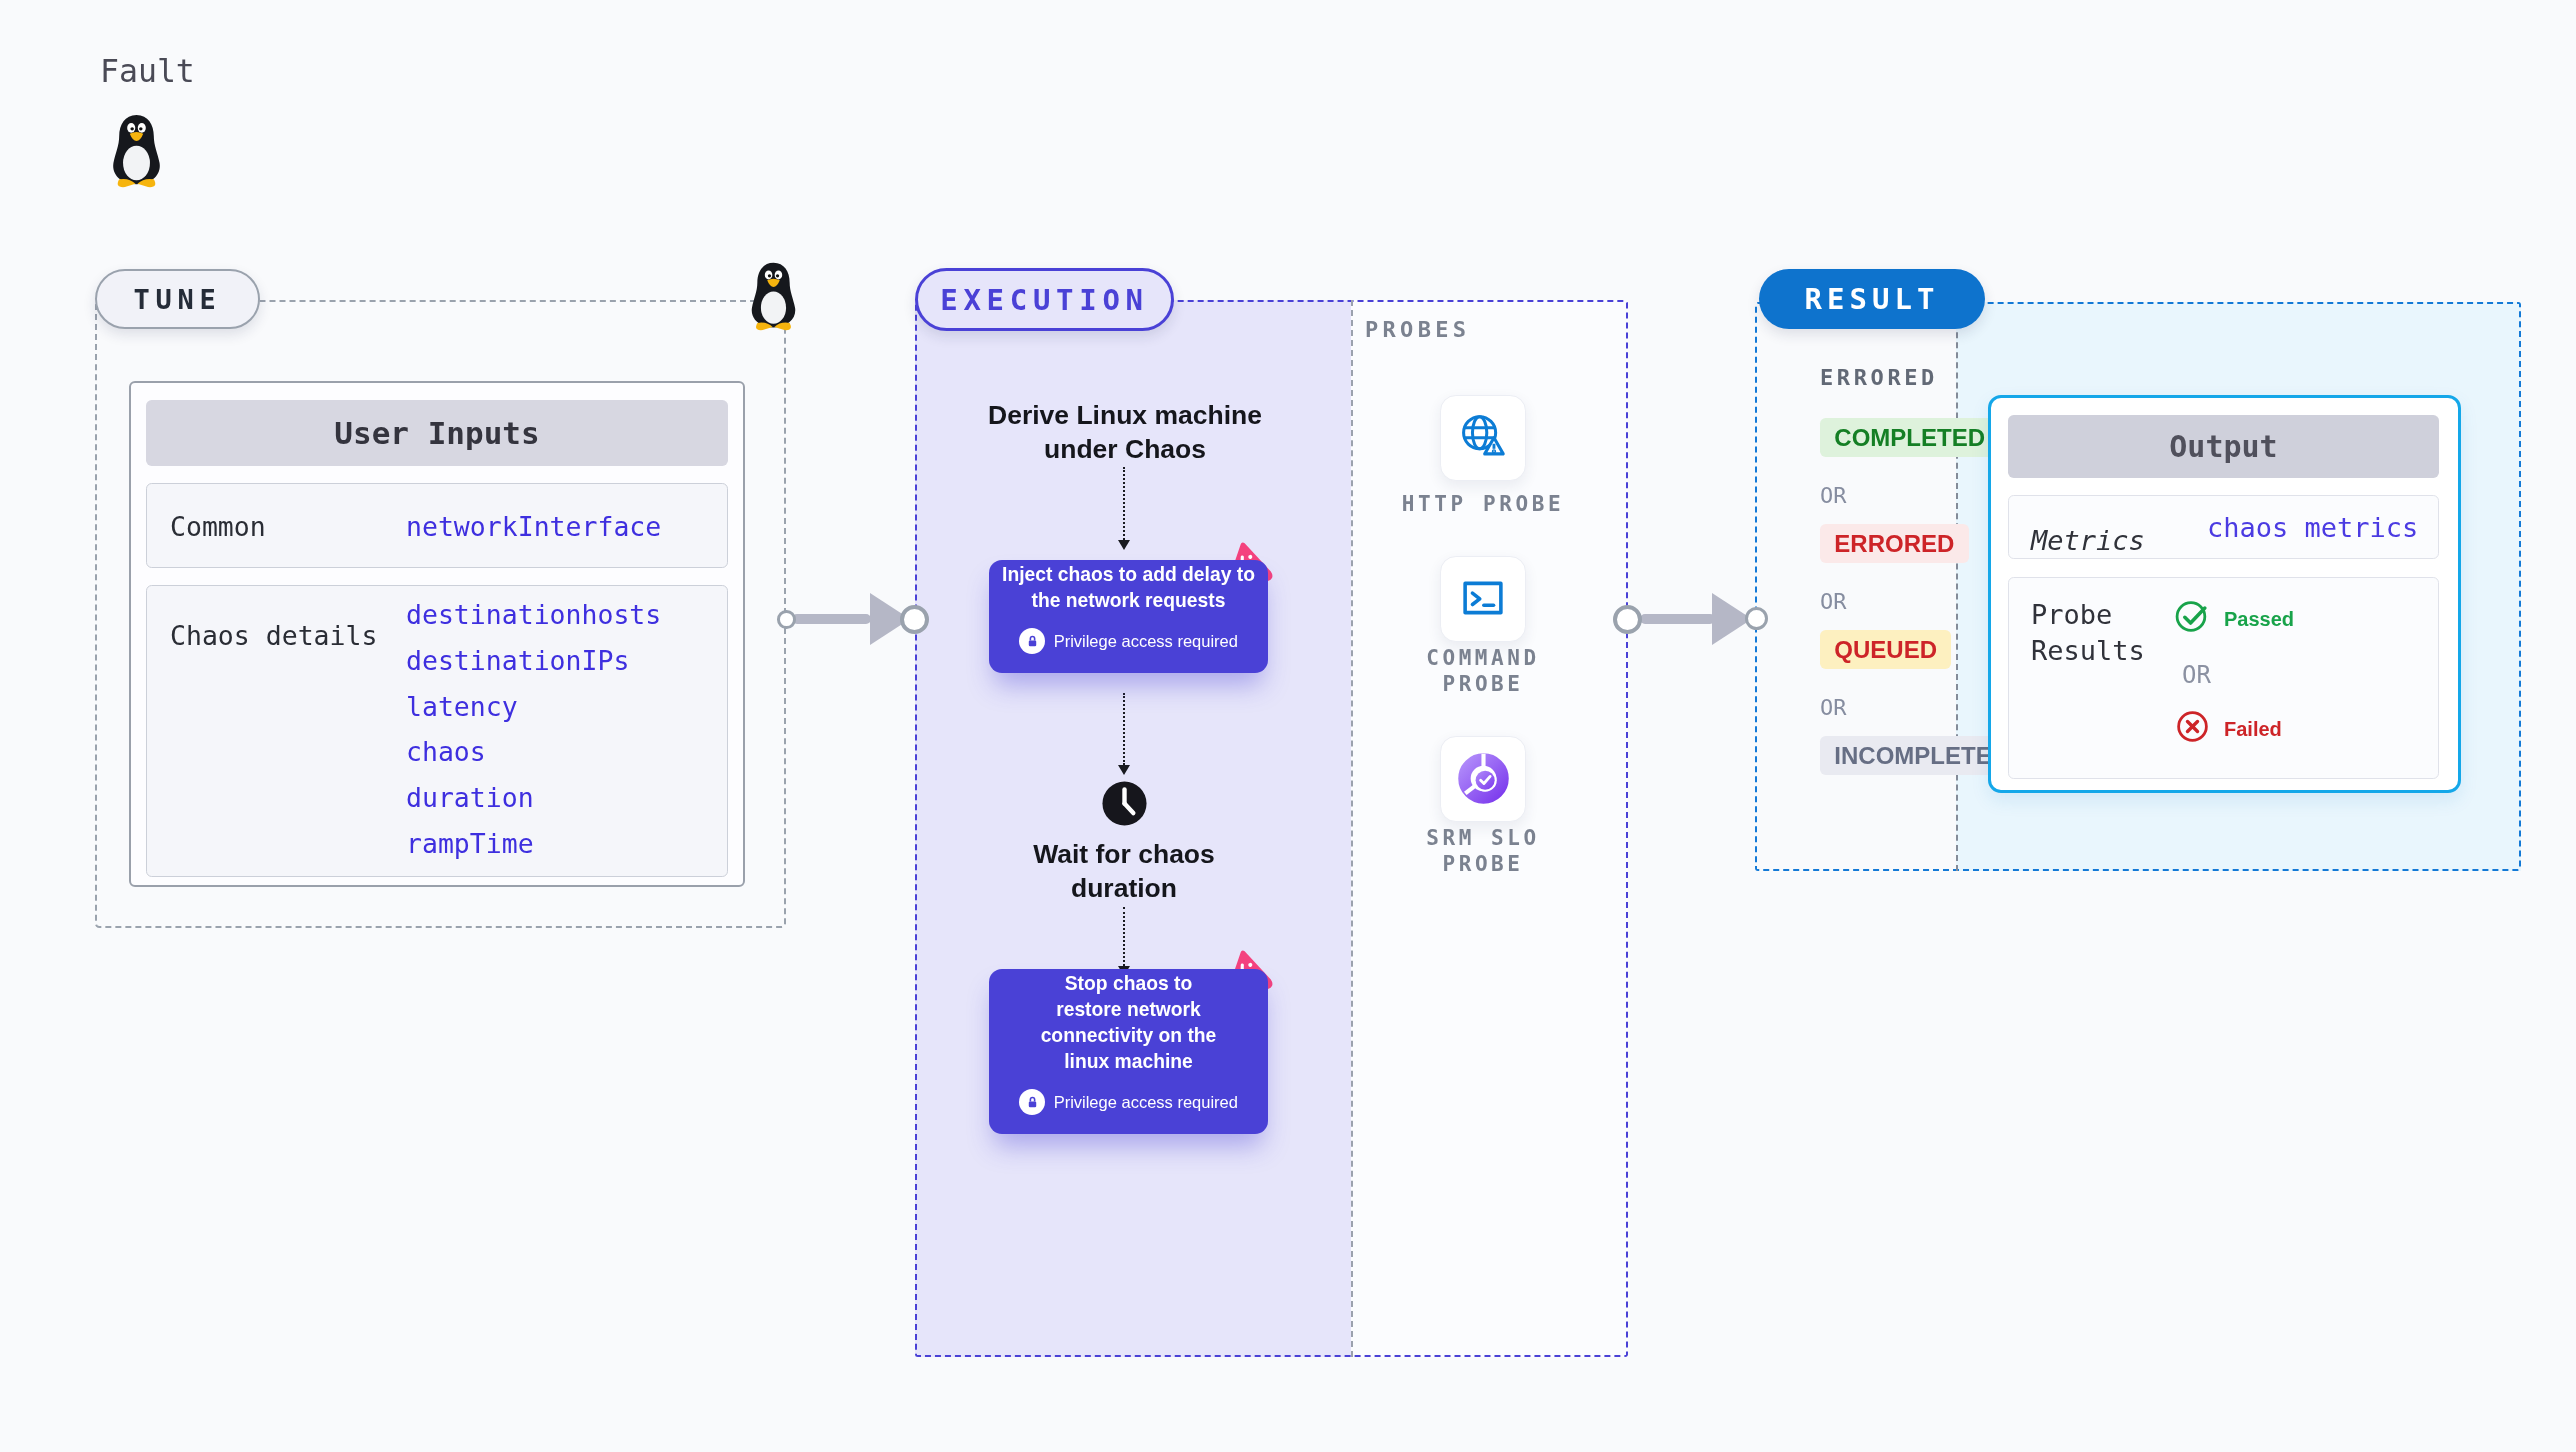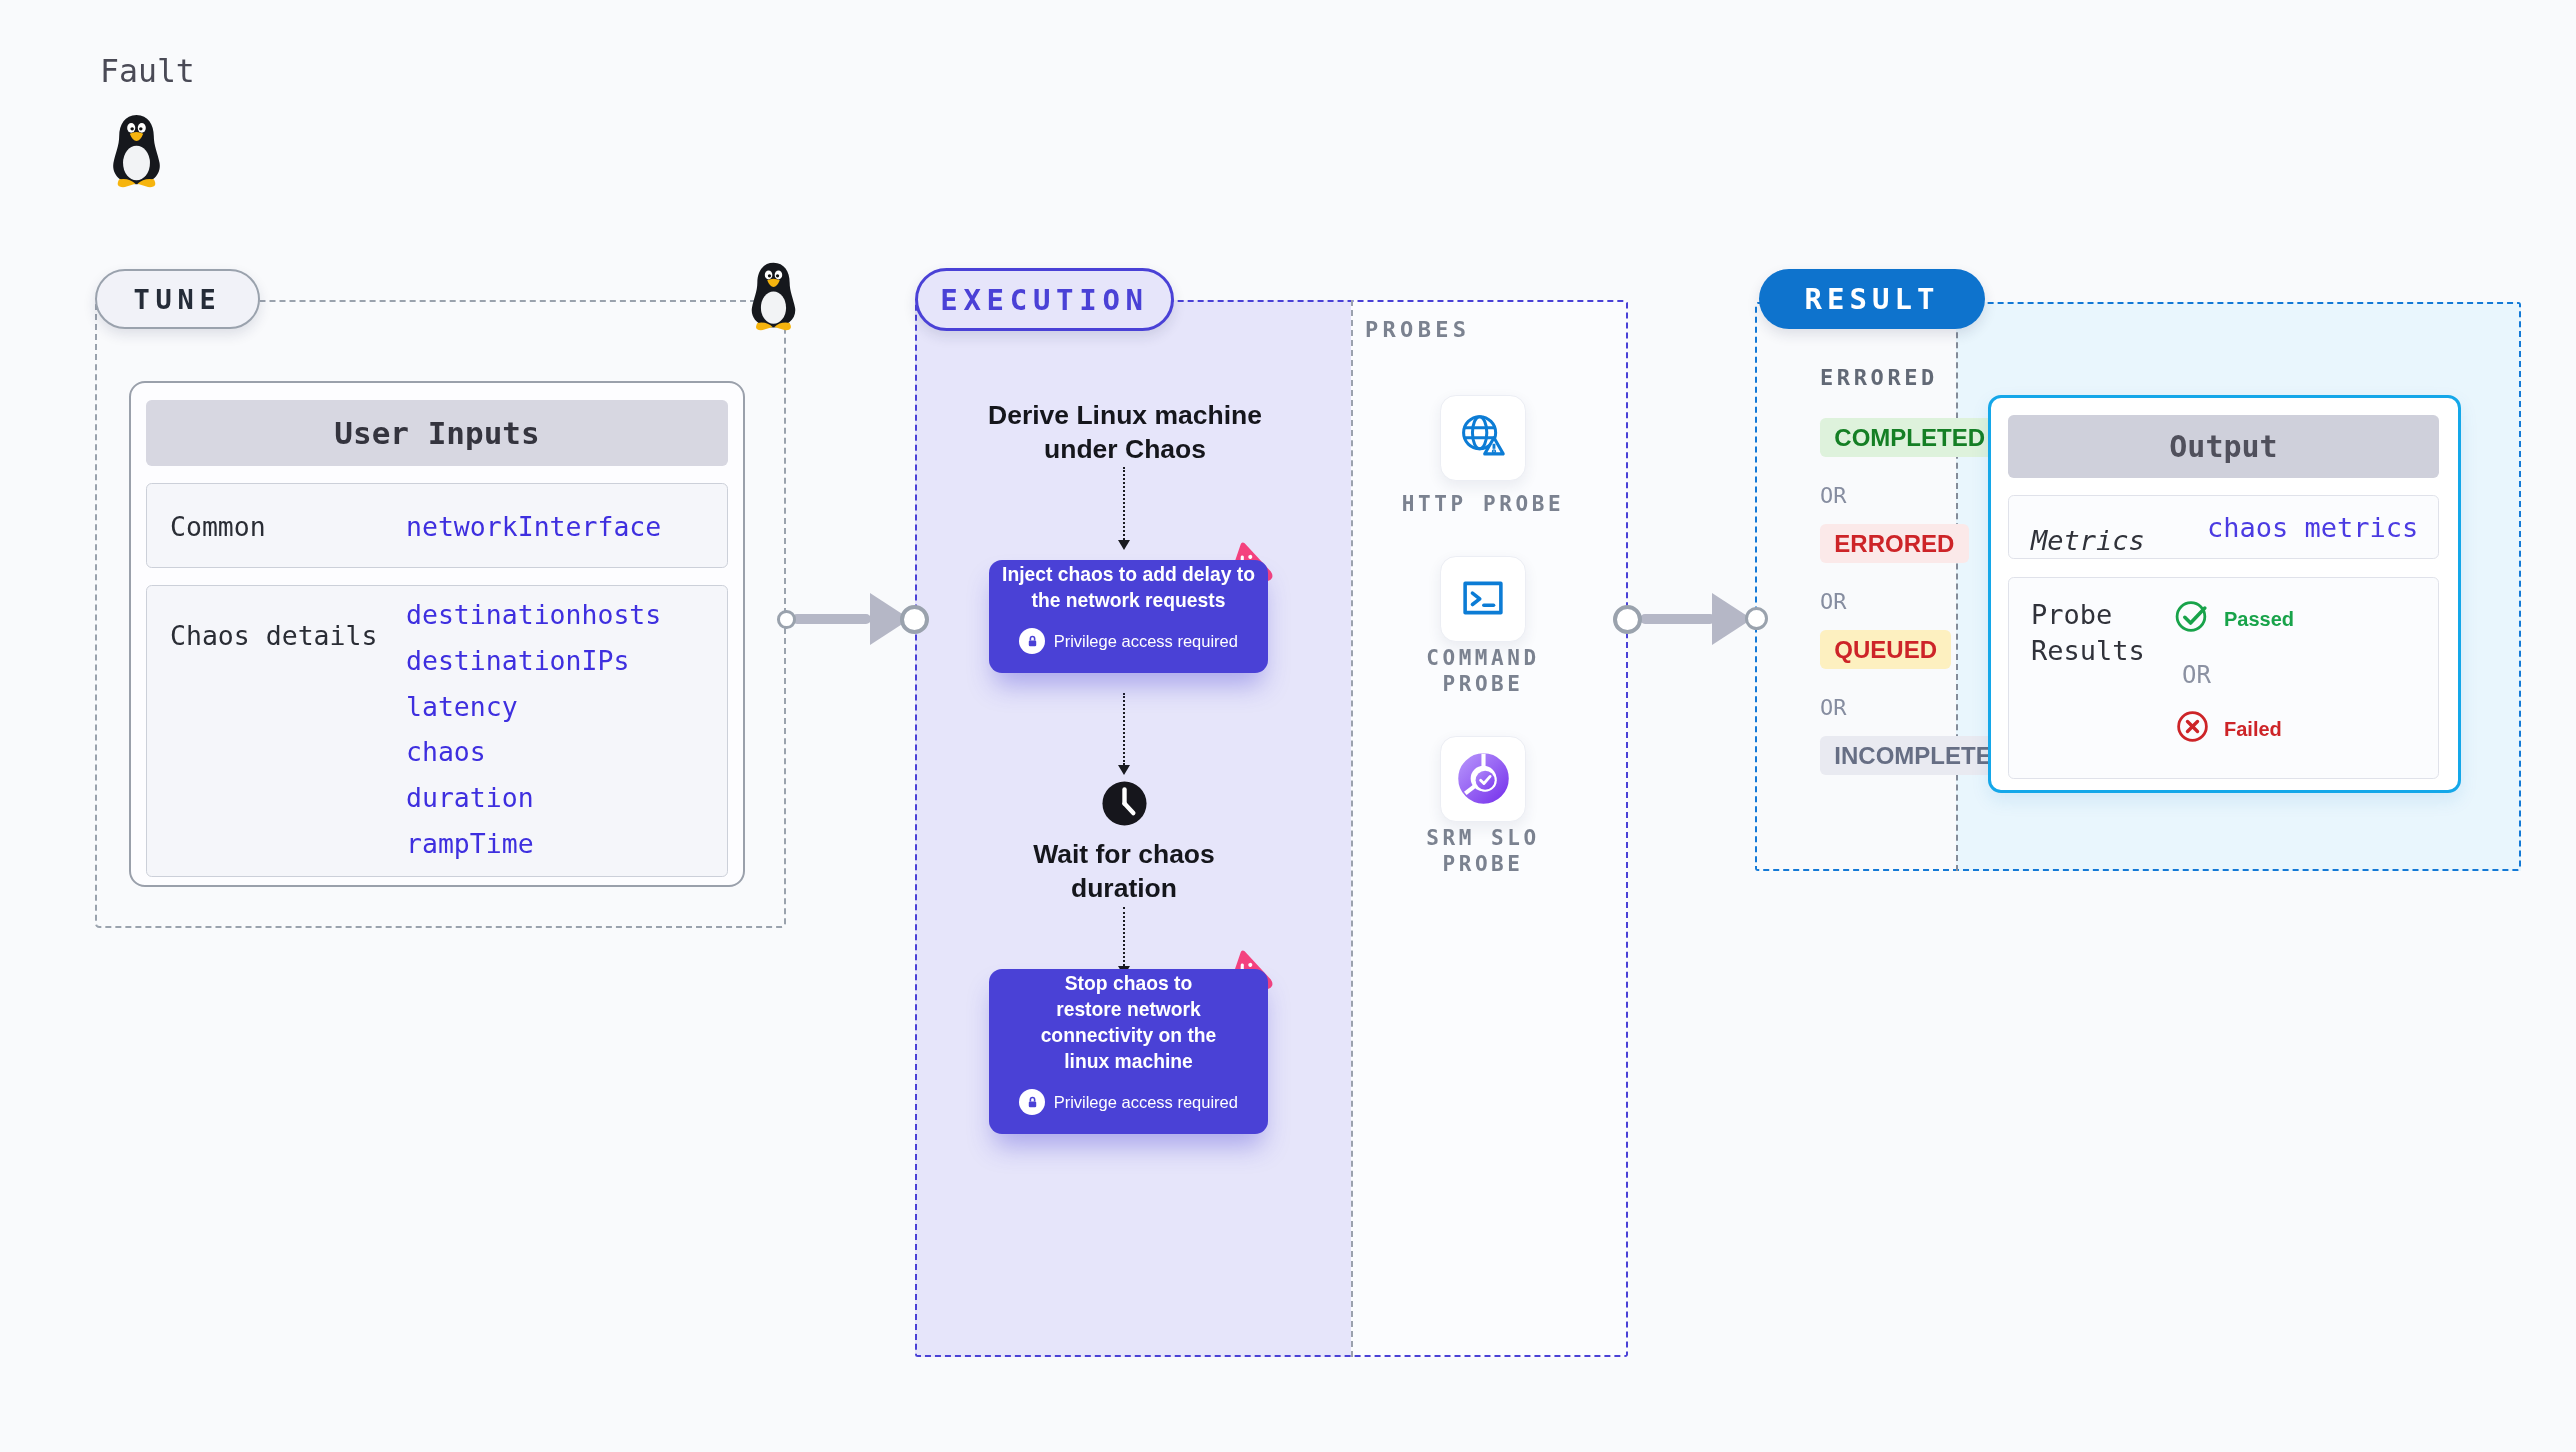--- a/index.html
+++ b/index.html
@@ -29,21 +29,21 @@
         box-shadow:0 5.7px 13px rgba(25,35,70,.12);}
   .pill-tune{left:95px;top:269px;width:165px;height:60px;background:#f1f2f8;border:2.9px solid var(--gray-border);
              color:#252c38;font-size:27px;letter-spacing:5.7px;}
   .pill-exec{left:915px;top:268px;width:259px;height:63px;background:var(--indigo-soft);border:3.6px solid var(--indigo);
              color:var(--indigo);font-size:29px;letter-spacing:5.7px;}
   .pill-result{left:1759px;top:269px;width:226px;height:60px;background:var(--blue);
                color:#fff;font-size:29px;letter-spacing:5px;}
 
   
   .ui-card{position:absolute;left:129px;top:381px;width:616px;height:506px;background:#fdfdff;
-           border:2.1px solid #9aa0ab;border-radius:16px;z-index:2;}
+           border:2.1px solid #9aa0ab;border-radius:6px;z-index:2;}
   .ui-header{position:absolute;left:15px;top:17px;width:582px;height:66px;background:#d7d7e1;border-radius:5.7px;
              display:flex;align-items:center;justify-content:center;font-size:31px;font-weight:bold;color:#34343e;
              font-family:"DejaVu Sans Mono","Liberation Mono",monospace;}
   .ui-row{position:absolute;left:15px;width:582px;background:#f5f6fa;border:1.4px solid #ccd0d9;border-radius:5.7px;}
   .ui-row-label{position:absolute;left:23px;font-size:26.5px;color:#2a2d35;
                 font-family:"DejaVu Sans Mono","Liberation Mono",monospace;}
   .ui-val{position:absolute;left:259px;font-size:26.5px;color:var(--indigo-value);
           font-family:"DejaVu Sans Mono","Liberation Mono",monospace;}
 
   

